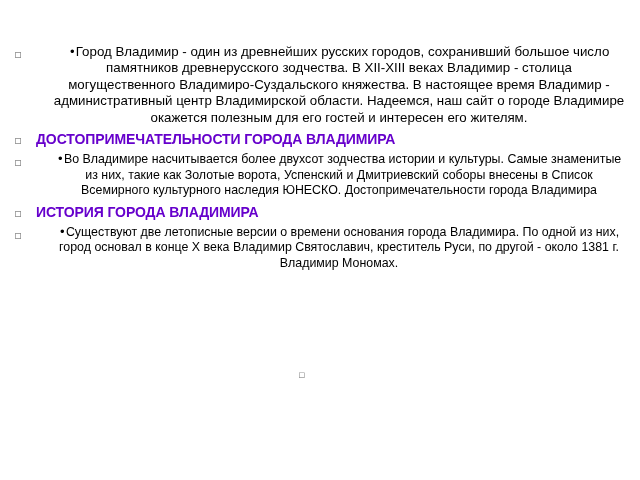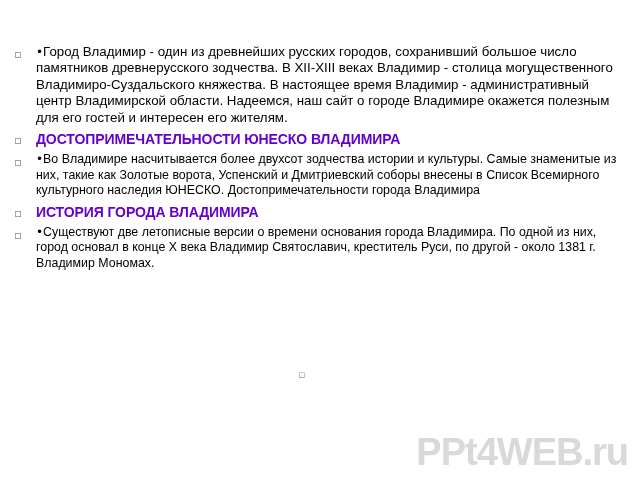--- a/index.html
+++ b/index.html
@@ -41,21 +41,22 @@
     line-height: 16px;
     padding-top: 2px;
     text-align: left;
     font-family: "DejaVu Sans", sans-serif;
   }
   .para {
     flex: 1;
     color: #000000;
     font-size: 13.3px;
     line-height: 16.4px;
-    text-align: left;
+    text-align: center;
+    margin-left: 16px;
   }
   .para .dot {
     font-family: "DejaVu Sans", sans-serif;
     font-size: 12px;
   }
   .para.small {
     font-size: 12.4px;
     line-height: 15.6px;
   }
   .heading {
@@ -95,21 +96,21 @@
 <div class="slide">
   <div class="content">
 
     <div class="bullet-row">
       <span class="marker">▫</span>
       <div class="para"><span class="dot">•</span><span>Город Владимир - один из древнейших русских городов, сохранивший большое число памятников древнерусского зодчества. В XII-XIII веках Владимир - столица могущественного Владимиро-Суздальского княжества. В настоящее время Владимир - административный центр Владимирской области. Надеемся, наш сайт о городе Владимире окажется полезным для его гостей и интересен его жителям.</span></div>
     </div>
 
     <div class="bullet-row row-gap-top">
       <span class="marker">▫</span>
-      <div class="heading">ДОСТОПРИМЕЧАТЕЛЬНОСТИ ЮНЕСКО ВЛАДИМИРА</div>
+      <div class="heading">ДОСТОПРИМЕЧАТЕЛЬНОСТИ ГОРОДА ВЛАДИМИРА</div>
     </div>
 
     <div class="bullet-row row-gap-top">
       <span class="marker">▫</span>
       <div class="para small"><span class="dot">•</span><span>Во Владимире насчитывается более двухсот зодчества истории и культуры. Самые знаменитые из них, такие как Золотые ворота, Успенский и Дмитриевский соборы внесены в Список Всемирного культурного наследия ЮНЕСКО. Достопримечательности города Владимира</span></div>
     </div>
 
     <div class="bullet-row row-gap-top">
       <span class="marker">▫</span>
       <div class="heading">ИСТОРИЯ ГОРОДА ВЛАДИМИРА</div>
@@ -117,14 +118,13 @@
 
     <div class="bullet-row row-gap-top">
       <span class="marker">▫</span>
       <div class="para small"><span class="dot">•</span><span>Существуют две летописные версии о времени основания города Владимира. По одной из них, город основал в конце X века Владимир Святославич, креститель Руси, по другой - около 1381 г. Владимир Мономах.</span></div>
     </div>
 
   </div>
 
   <div class="trailing-marker">▫</div>
 
-  <div class="watermark">PPt4WEB.ru</div>
 </div>
 
 </body></html>

